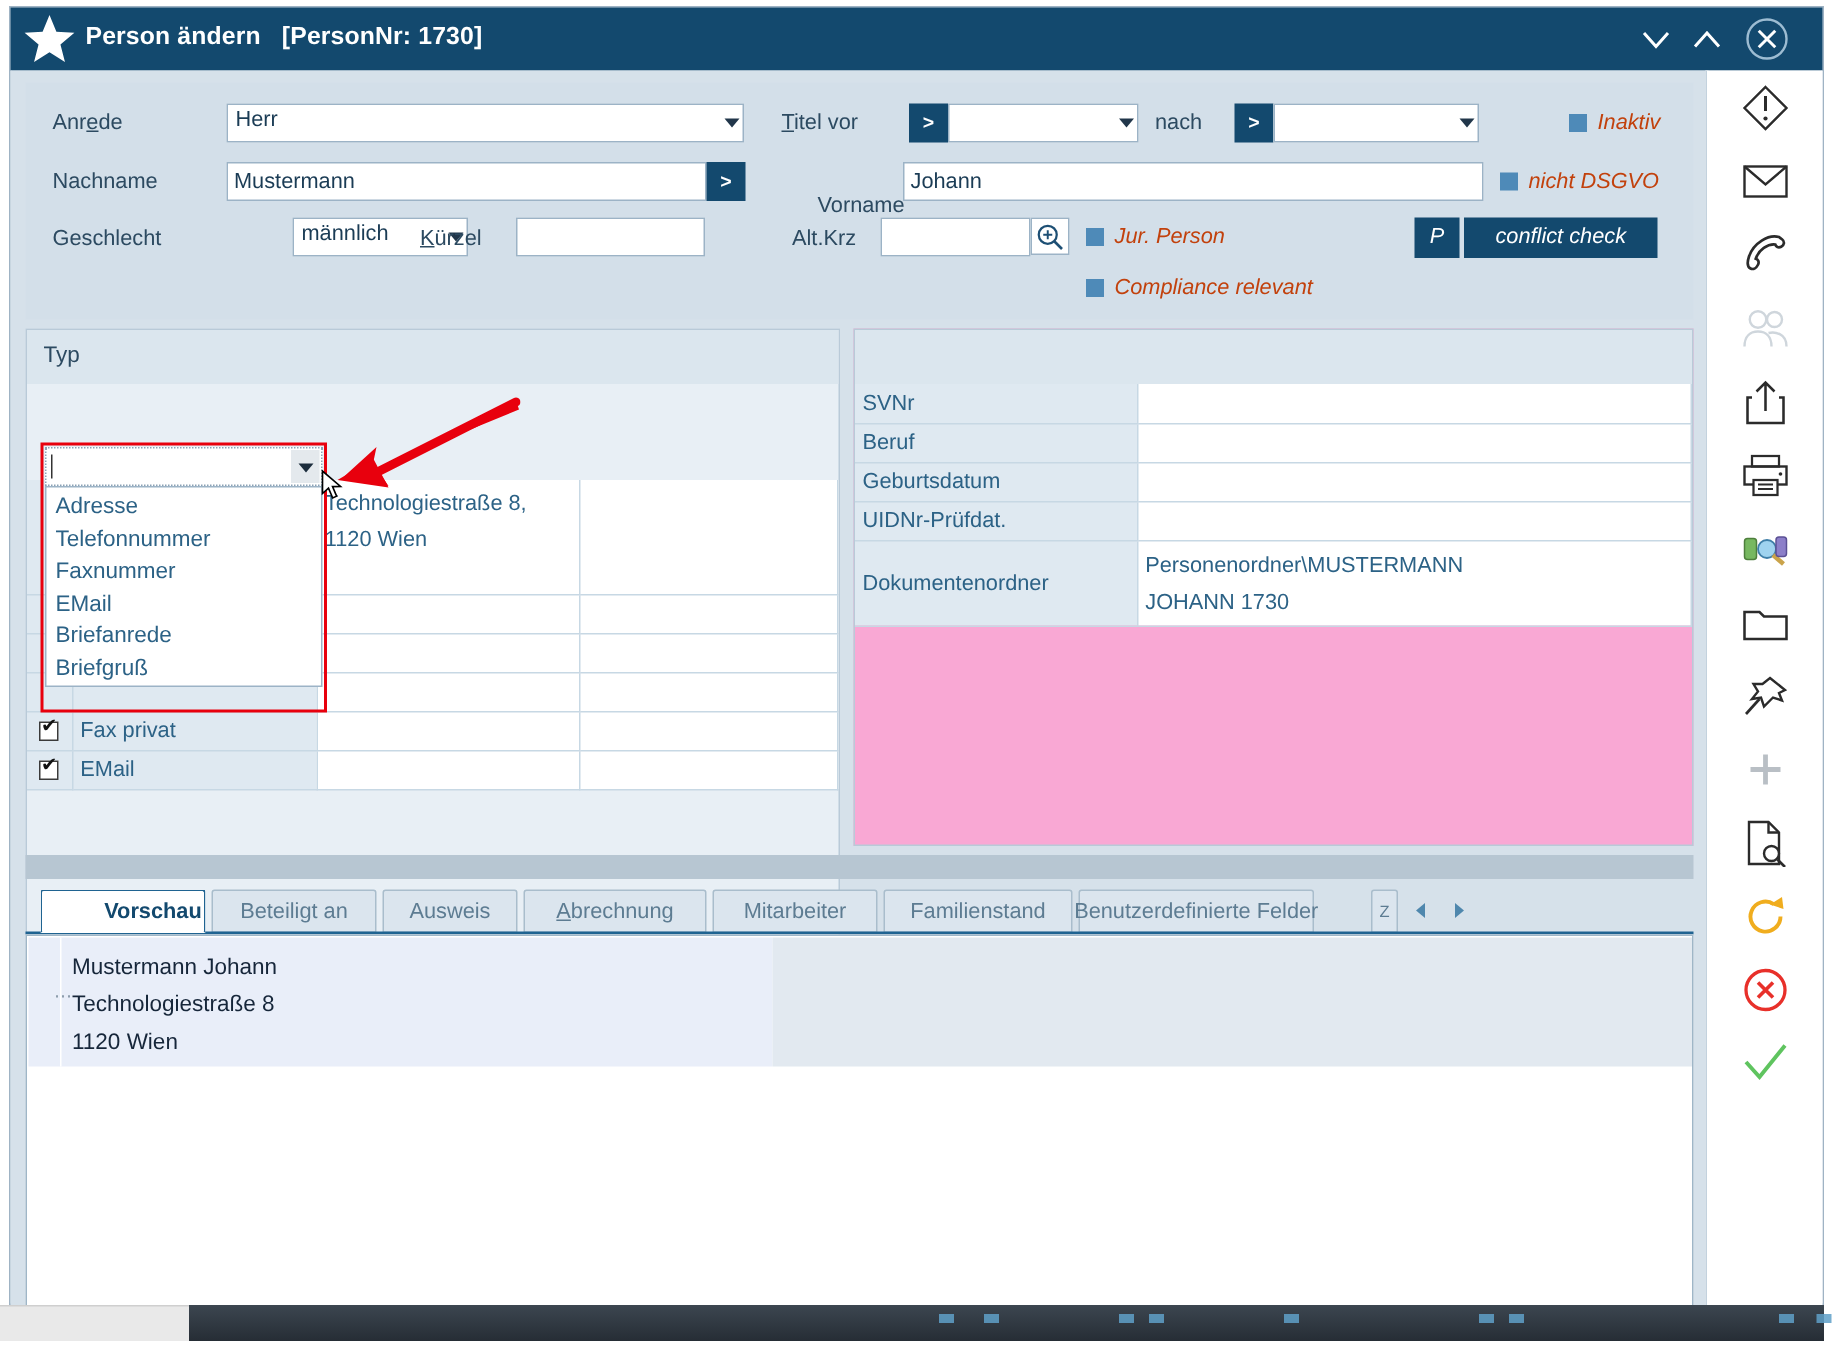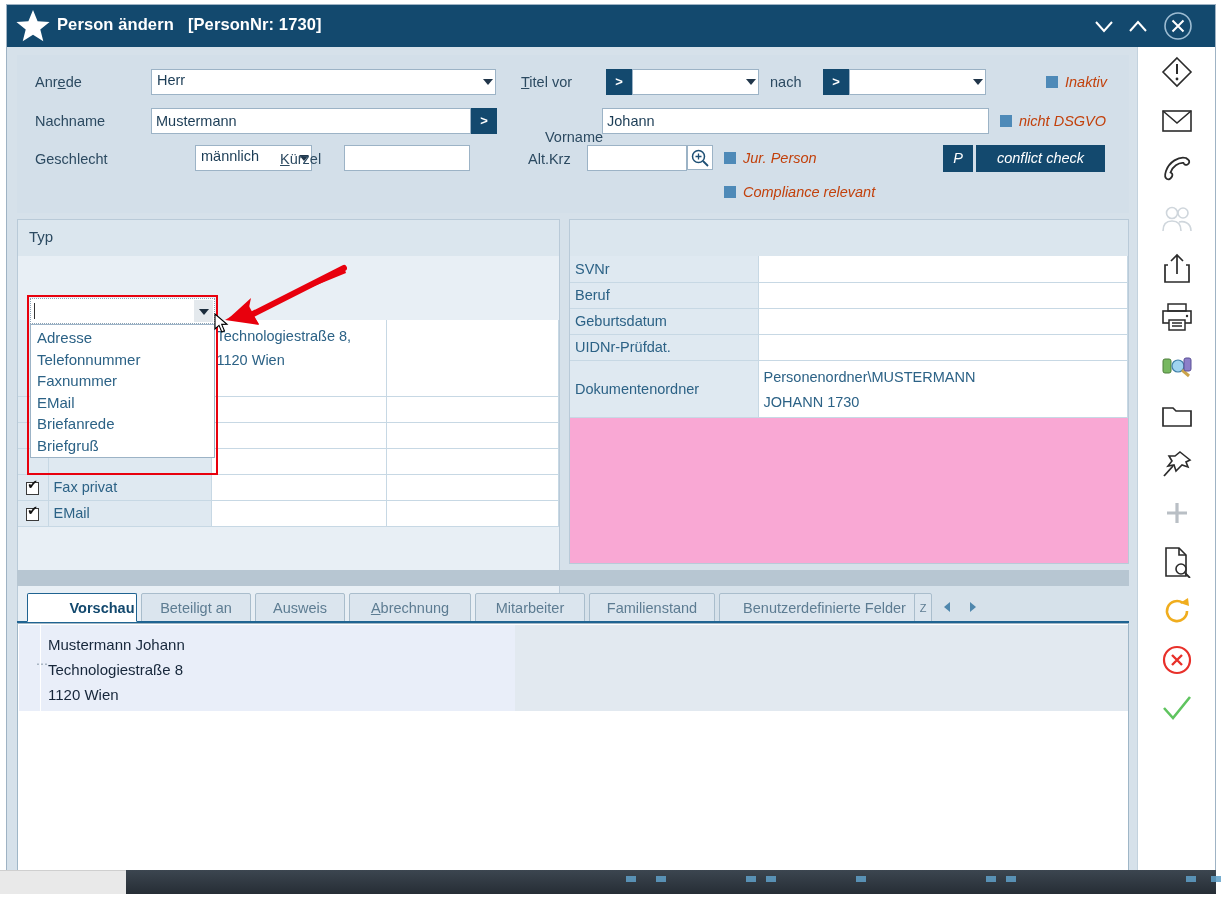--- a/index.html
+++ b/index.html
@@ -498,21 +498,21 @@
 
     <div id="tabs">
       <div class="tab active" style="left:10px;width:110px;padding-left:40px;">Vorschau</div>
       <div class="tab" style="left:124px;width:110px;">Beteiligt an</div>
       <div class="tab" style="left:238px;width:90px;">Ausweis</div>
       <div class="tab" style="left:332px;width:122px;">
           <span><u>A</u>brechnung</span>
         </div>
       <div class="tab" style="left:458px;width:110px;">Mitarbeiter</div>
       <div class="tab" style="left:572px;width:126px;">Familienstand</div>
-      <div class="tab" style="left:702px;width:211px;">Benutzerdefinierte Felder</div>
+      <div class="tab" style="left:702px;width:157px;">Benutzerdefinierte Felder</div>
       <div class="tab" style="left:897px;width:18px;font-size:11px;padding:0;">Z</div>
       <div class="tnav" style="left:921px;">
         <svg width="14" height="14" viewBox="0 0 14 14">
             <polygon points="9,2 3,7 9,12" fill="#4f87ad"></polygon>
           </svg>
       </div>
       <div class="tnav" style="left:945px;">
         <svg width="14" height="14" viewBox="0 0 14 14">
             <polygon points="5,2 11,7 5,12" fill="#4f87ad"></polygon>
           </svg>

